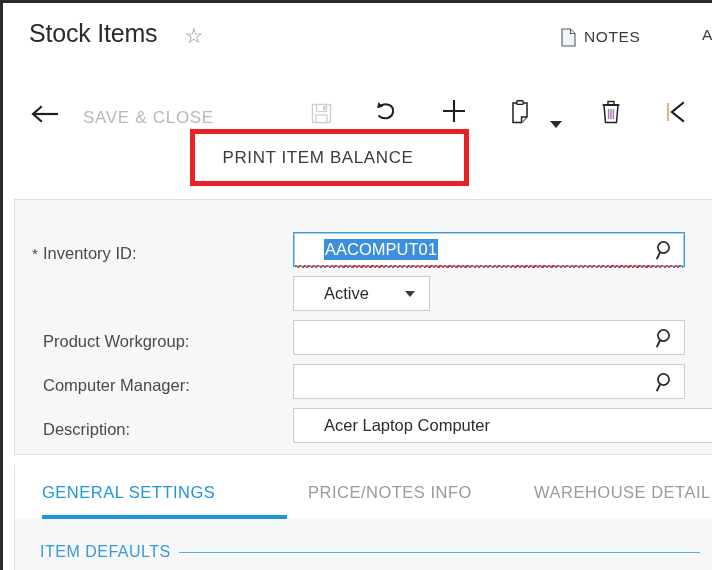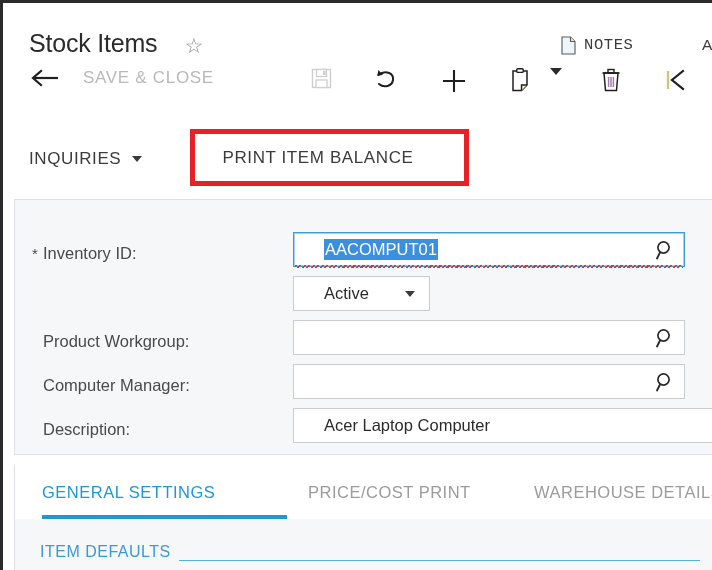--- a/index.html
+++ b/index.html
@@ -25,21 +25,20 @@
     overflow: hidden;
   }
 
   
   #title-bar {
     position: absolute;
     left: 0; top: 0;
     width: 709px;
     height: 65px;
     background: #ffffff;
-    margin-top: 10px;
   }
   #page-title {
     position: absolute;
     left: 26px;
     top: 16px;
     font-size: 25px;
     color: #2b2b2b;
     letter-spacing: -0.2px;
     white-space: nowrap;
   }
@@ -54,24 +53,23 @@
     line-height: 22px;
     text-align: center;
     cursor: pointer;
   }
   #notes-button {
     position: absolute;
     left: 558px;
     top: 23px;
     height: 22px;
     display: flex;
-    align-items: flex-start;
+    align-items: center;
     gap: 8px;
     cursor: pointer;
-    font-family: Liberation Mono, monospace;
   }
   #notes-button .label {
     font-size: 15.5px;
     color: #3b3b3b;
     letter-spacing: 0.6px;
     white-space: nowrap;
   }
   .doc-icon {
     width: 15px;
     height: 19px;
@@ -98,21 +96,21 @@
     left: 0; top: 65px;
     width: 709px;
     height: 60px;
     background: #ffffff;
   }
   .tb-item {
     position: absolute;
     top: 0;
     height: 60px;
     display: flex;
-    align-items: flex-start;
+    align-items: flex-end;
     justify-content: center;
     cursor: pointer;
     user-select: none;
   }
   .tb-item.disabled { cursor: default; }
   #tb-back    { left: 22px;  width: 42px; }
   #tb-save-close { left: 80px; width: 200px; justify-content: flex-start; }
   #tb-save-close .label {
     font-size: 17px;
     color: #b9b9b9;
@@ -326,21 +324,21 @@
     height: 54px;
     background: #f5f7f9;
     border-left: 1px solid #dcdfe3;
     overflow: hidden;
   }
   #item-defaults-header {
     position: absolute;
     left: 25px;
     top: 24px;
     display: flex;
-    align-items: flex-end;
+    align-items: center;
     gap: 8px;
     width: 660px;
   }
   #item-defaults-header .label {
     font-size: 16px;
     color: #3b9ad6;
     letter-spacing: 0.5px;
     white-space: nowrap;
   }
   #item-defaults-header .rule {
@@ -444,24 +442,20 @@
       <span>
         <svg width="22" height="24" viewBox="0 0 22 24">
           <path d="M3,3 V21" stroke="#d8c27a" stroke-width="2.4"></path>
           <path d="M18,3 L7,12 L18,21" stroke="#1f1f1f" stroke-width="2.2" fill="none" stroke-linecap="square"></path>
         </svg>
       </span>
     </div>
   </div>
 
   <div id="action-row">
-    <div id="inquiries-menu">
-      <span class="label">INQUIRIES</span>
-      <span class="caret-down sm"></span>
-    </div>
 
     <div id="print-item-balance-highlight"></div>
     <div id="print-item-balance-button">
       <span class="label">PRINT ITEM BALANCE</span>
     </div>
   </div>
 
   <div id="form-panel">
 
     <div class="form-row" style="top:32px; width:700px;">
@@ -521,21 +515,21 @@
     </div>
   </div>
 
   <div id="tabs-bar">
     <div class="tab active" style="left:27px;">
       <span>GENERAL SETTINGS</span>
     </div>
     <div class="tab-underline" style="left:27px; width:245px;"></div>
 
     <div class="tab" style="left:293px;">
-      <span>PRICE/COST PRINT</span>
+      <span>PRICE/NOTES INFO</span>
     </div>
 
     <div class="tab" style="left:519px;">
       <span>WAREHOUSE DETAILS</span>
     </div>
   </div>
 
   <div id="section-area">
     <div id="item-defaults-header">
       <span class="label">ITEM DEFAULTS</span>

